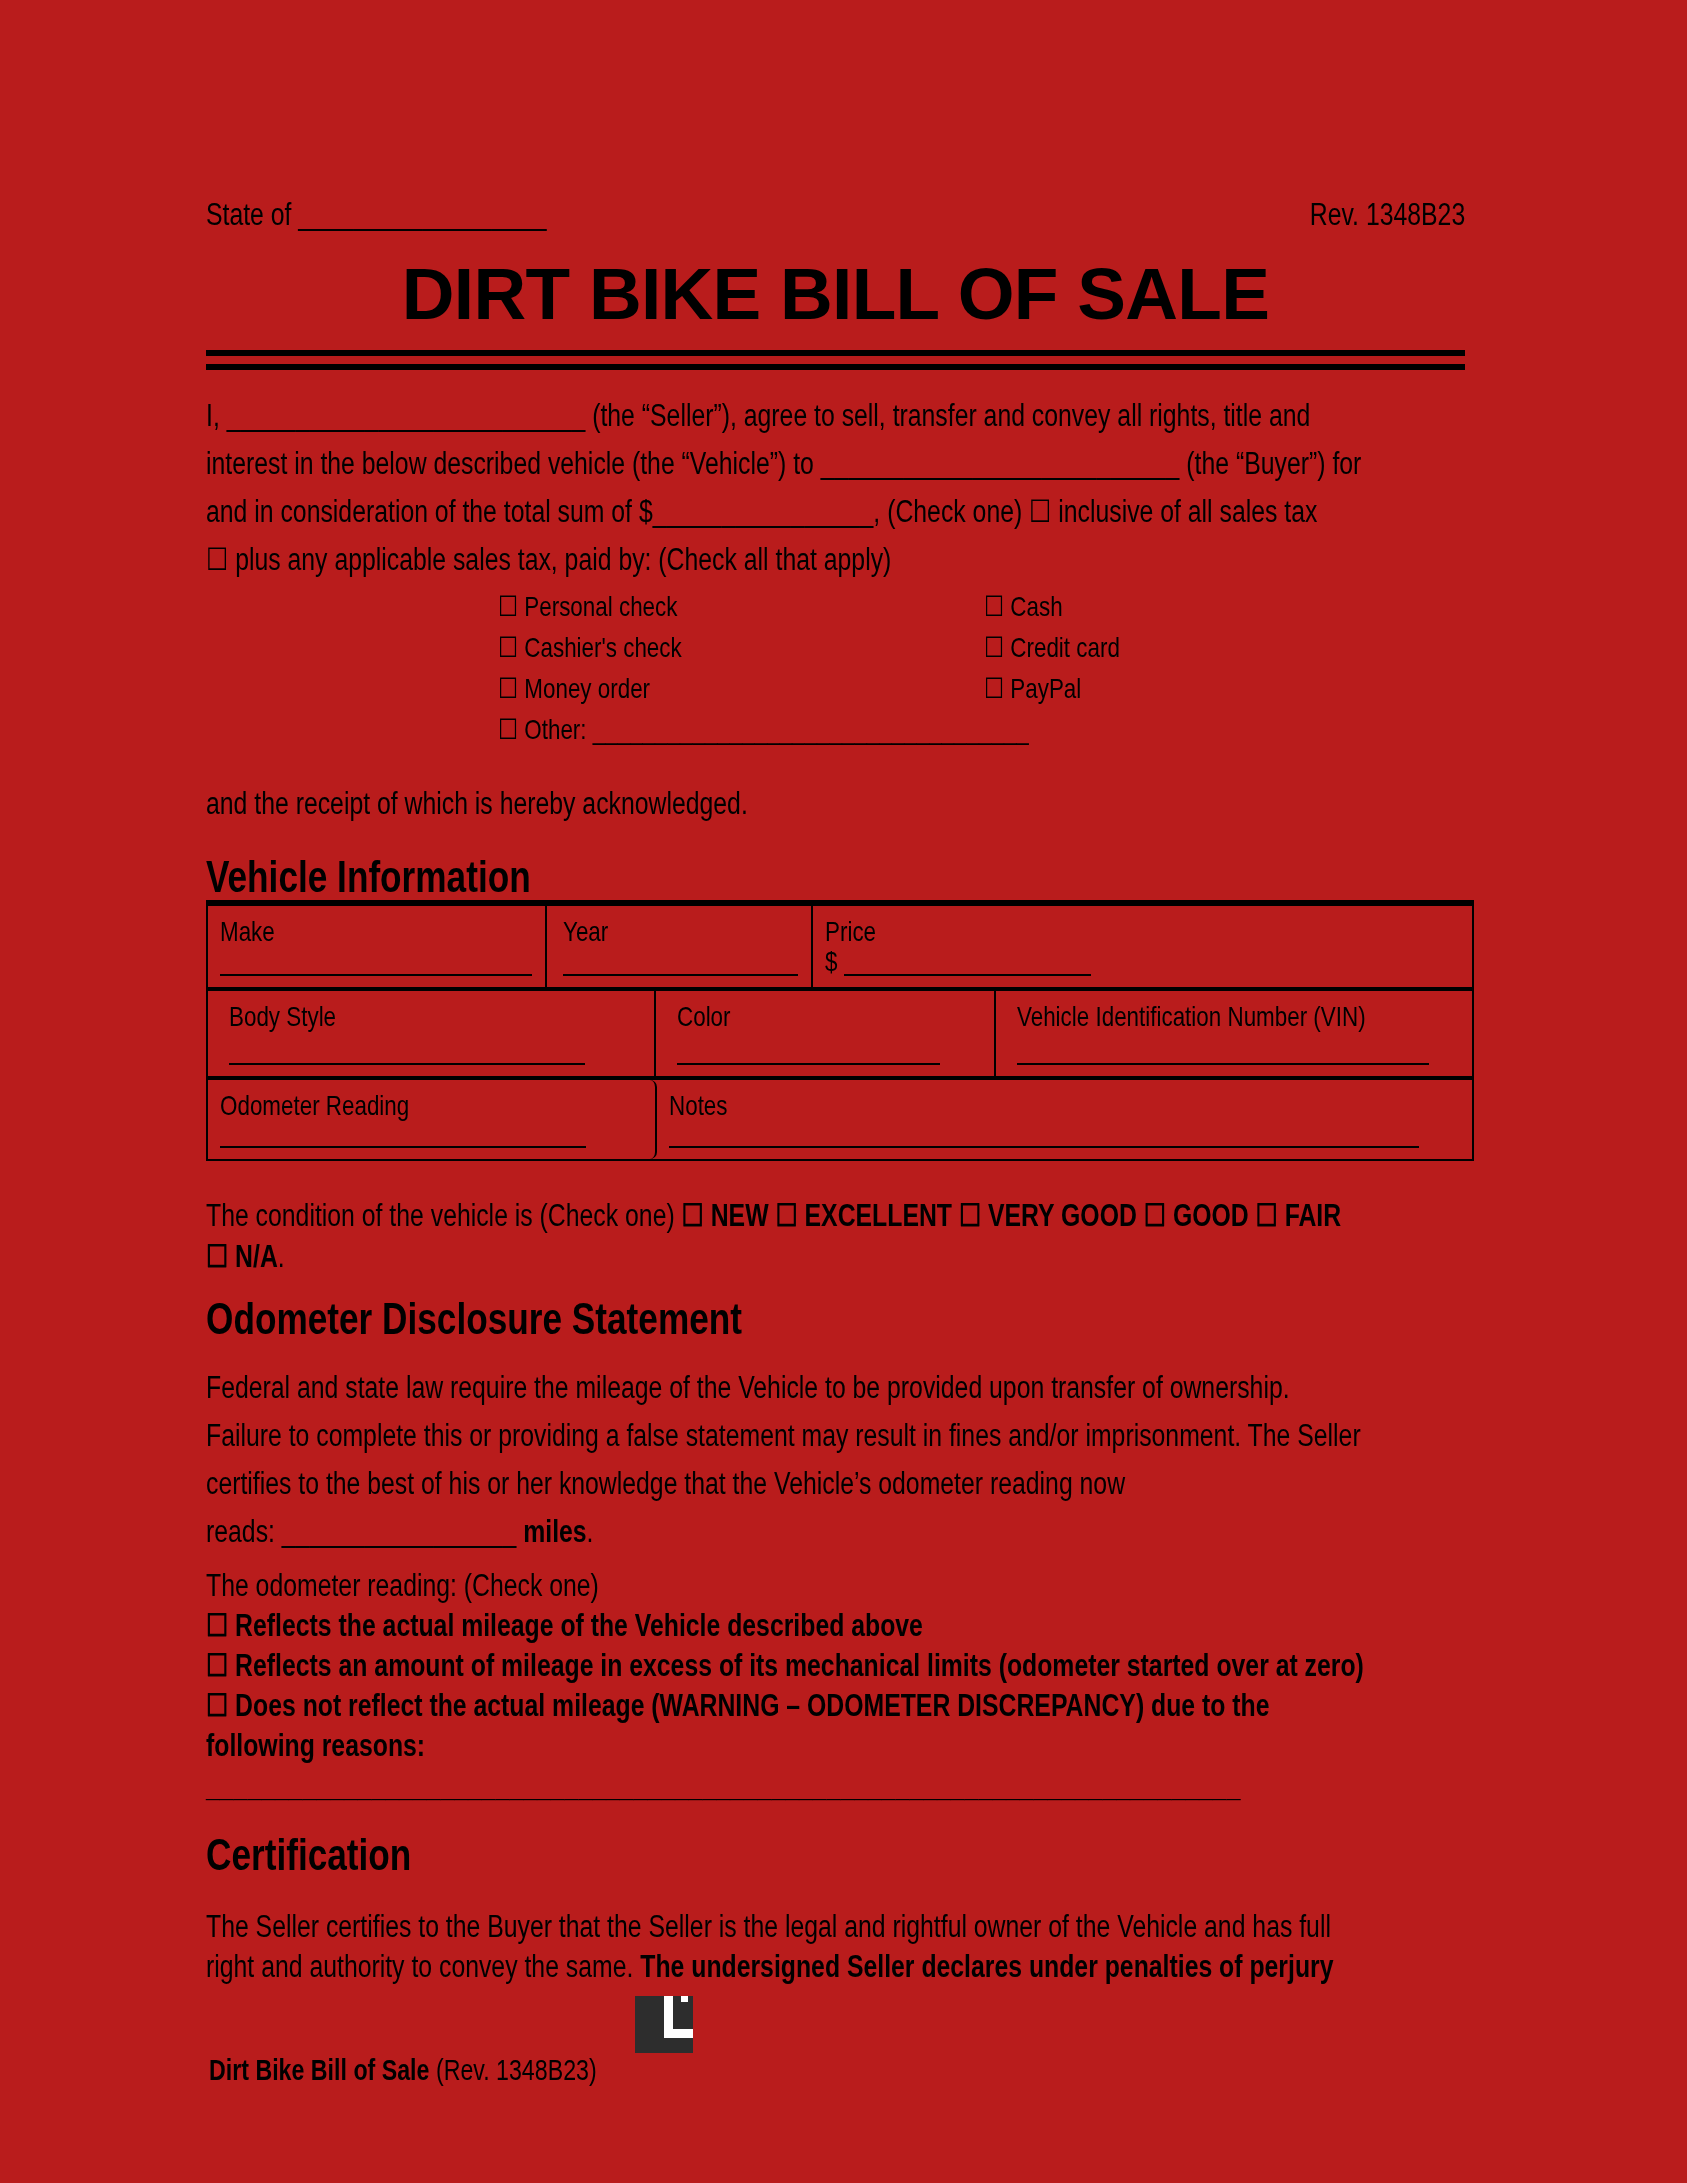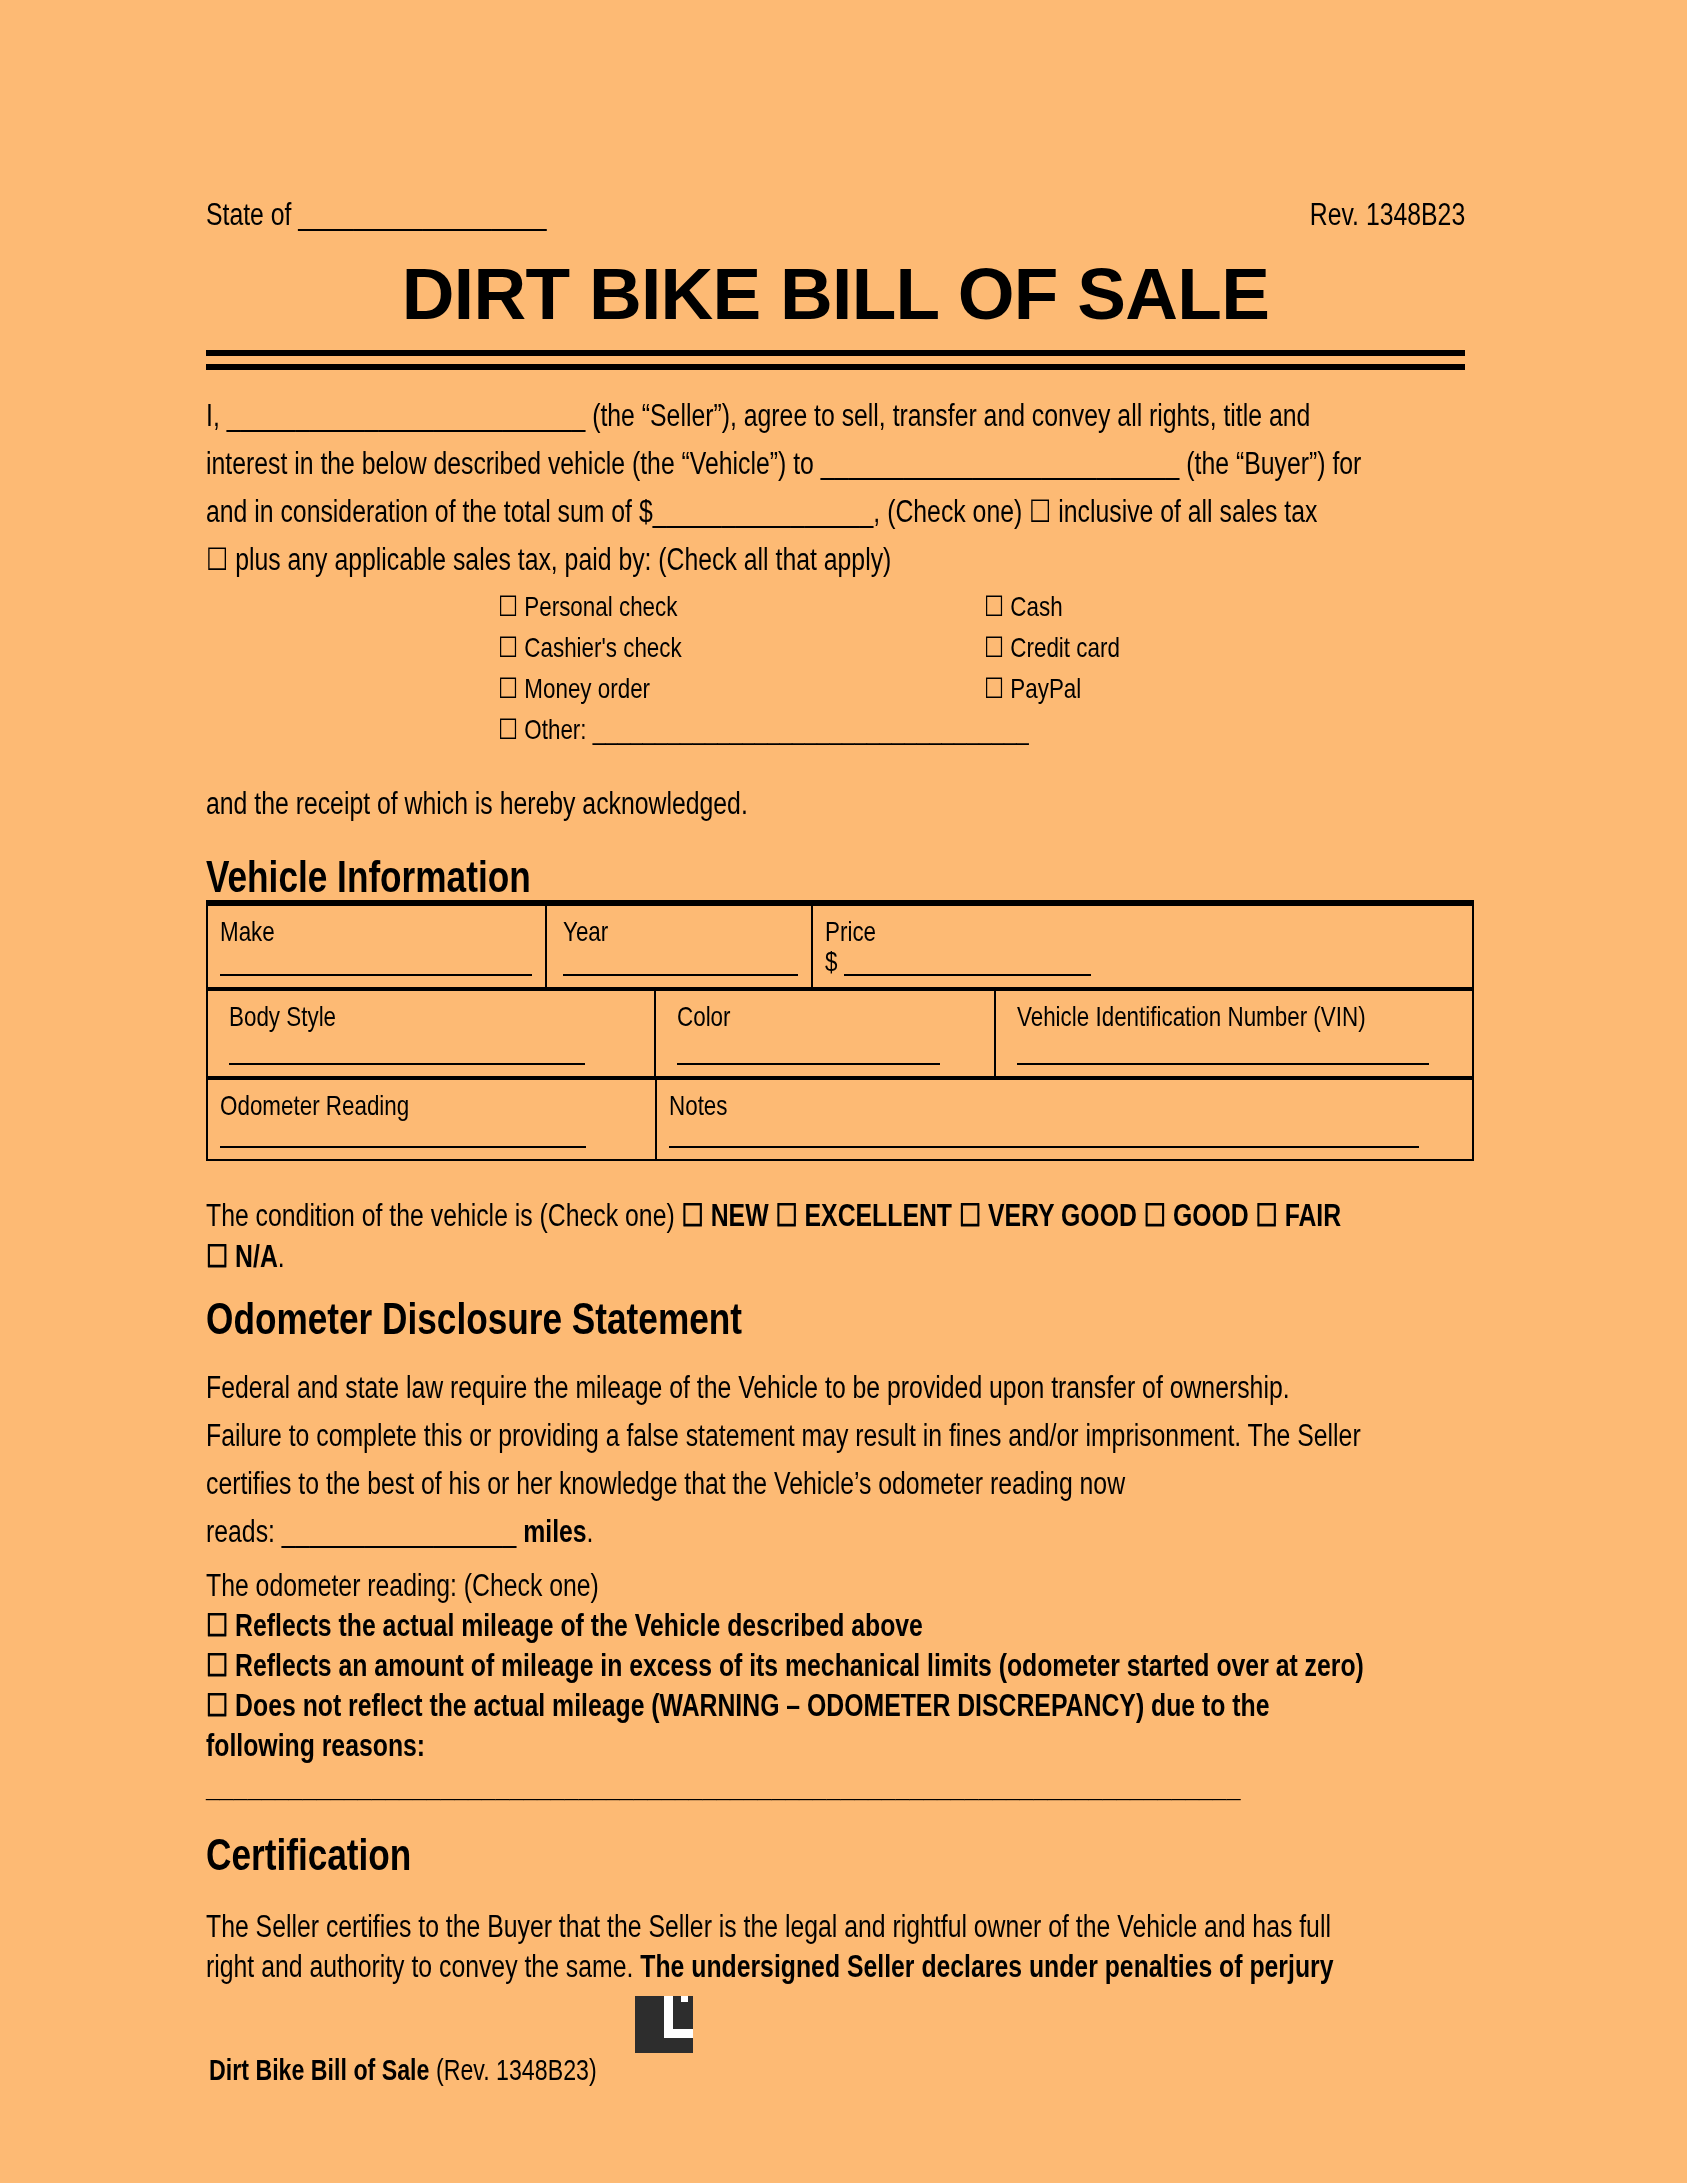--- a/index.html
+++ b/index.html
@@ -3,21 +3,21 @@
 <meta charset="utf-8">
 <style>
   * { margin: 0; padding: 0; box-sizing: border-box; }
   html, body { background: #ffffff; }
   body { font-family: "Liberation Sans", sans-serif; color: #000000; }
 
   .page {
     position: relative;
     width: 1687px;
     height: 2183px;
-    background: #fdba74;
+    background: #b91c1c;
     overflow: hidden;
   }
   .content {
     position: absolute;
     left: 206px;
     top: 0;
     width: 1259px;
   }
 
   
@@ -78,21 +78,21 @@
     padding: 9.3px 13.2px 10.6px 12px;
   }
   .vcell:last-child { border-right: 0; }
   .vrow.r1 .vcell { min-height: 78px; }
   .vrow.r2 .vcell { min-height: 85px; margin-left: 9px; }
   .vrow.r3 .vcell { min-height: 79px; }
   .vlbl { font-size: 28px; line-height: 33px; transform: scaleX(0.80); transform-origin: 0 0; white-space: nowrap; display: block; width: 125%; }
   .blank { margin-top: auto; border-bottom: 2.6px solid #000; height: 4px; width: 100%; }
   .c-model { width: 29.1%; } .c-make { width: 26.8%; } .c-year { width: 21.1%; padding-left: 16px; } .c-price { width: 23.0%; }
   .c-body { width: 35.5%; } .c-color { width: 26.7%; } .c-vin { width: 37.8%; }
-  .c-odo { width: 35.5%; } .c-notes { width: 64.5%; }
+  .c-odo { width: 35.5%; border-radius: 7px; } .c-notes { width: 64.5%; }
   .blank.b-body, .blank.b-odo { width: calc(100% - 56px); }
   .blank.b-color { width: calc(100% - 40px); }
   .blank.b-vin { width: calc(100% - 30px); }
   .blank.b-notes { width: calc(100% - 40px); }
   .pricewrap { margin-top: auto; display: flex; align-items: flex-end; }
   .dollar { font-size: 28px; line-height: 28px; transform: scaleX(0.80); transform-origin: 0 100%; display: inline-block; }
   .pricewrap .blank { flex: 1; margin-top: 0; margin-left: 2.6px; }
 
   .cond { margin-top: 34px; font-size: 31px; line-height: 41px; }
   .cond b, .odo-opt { font-weight: bold; }

